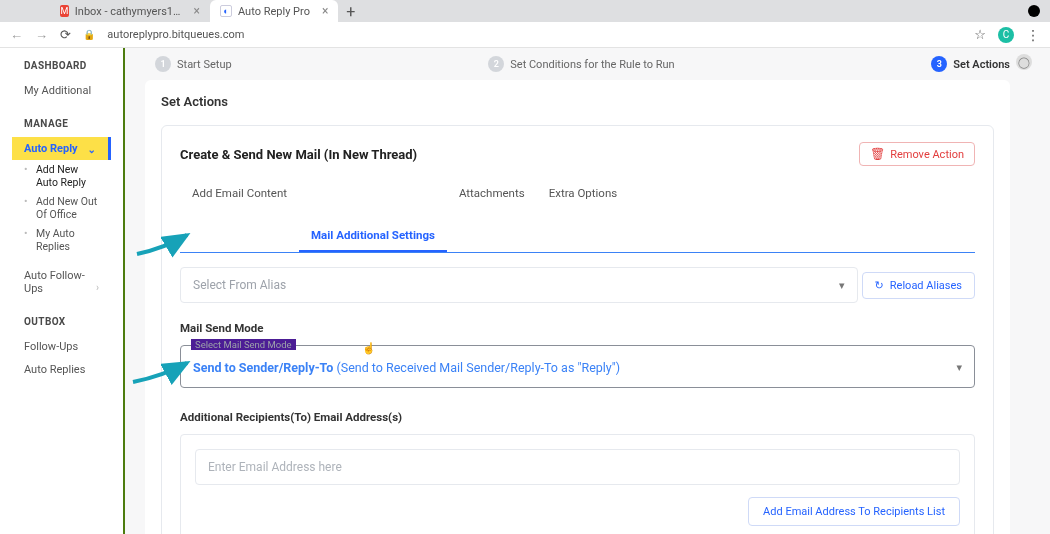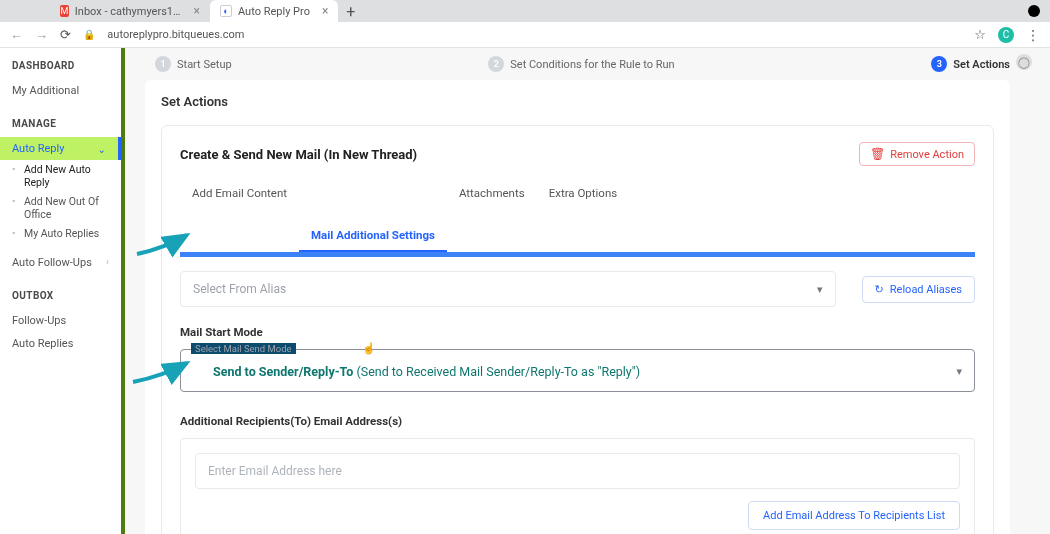--- a/index.html
+++ b/index.html
@@ -26,24 +26,24 @@
     .urlbar .lock{color:#555;font-size:10px;}
     .url-text{color:#555;font-size:11px;flex:1;}
     .star{color:#555;font-size:13px;}
     .avatar-small{width:16px;height:16px;border-radius:50%;background:#1cbfa5;color:#fff;display:flex;align-items:center;justify-content:center;font-size:10px;}
     .kebab{color:#555;font-size:14px;}
 
     
     .app { position:absolute; top:48px; left:0; right:0; bottom:0; display:flex; background:#f7f7f8; }
 
     
-    .sidebar{width:125px;background:#fff;border-right:4px solid #4d7c0f;padding:12px 0;font-size:11px;color:#555;overflow:hidden;}
+    .sidebar{width:125px;background:#fff;border-right:2px solid #4d7c0f;padding:12px 12px;font-size:11px;color:#555;overflow:hidden;}
     .side-h{font-size:10px;font-weight:700;color:#4a4a4a;letter-spacing:.4px;padding:0 12px;margin-bottom:8px;}
     .side-item{padding:5px 12px;color:#555;cursor:pointer;}
-    .side-item.sel{color:#2563ff;font-weight:400;background:#bef264;border-right:3px solid #2563ff;display:flex;align-items:flex-end;justify-content:space-between;}
+    .side-item.sel{color:#2563ff;font-weight:700;background:#fde047;border-right:3px solid #2563ff;display:flex;align-items:flex-end;justify-content:space-between;}
     .sub{padding:3px 12px 3px 24px;color:#555;font-size:10.5px;cursor:pointer;position:relative;}
     .sub.bold{font-weight:400;color:#222;}
     .sub::before{content:"•";position:absolute;left:12px;color:#bbb;}
     .side-group{margin-bottom:16px;}
     .chev{font-size:10px;color:#2563ff;}
     .chev-right{float:right;color:#bbb;font-size:10px;}
 
     
     .main{flex:1;overflow:auto;background:#f7f7f8;position:relative;}
 
@@ -59,37 +59,37 @@
 
     .content{background:#fff;margin:0 40px 20px 20px;border-radius:6px;}
     .section-h{padding:14px 16px 6px;color:#333;font-weight:600;font-size:13px;}
 
     .card{border:1px solid #e6e9ee;border-radius:6px;margin:10px 16px 20px;padding:16px 18px;}
     .card-top{display:flex;align-items:center;justify-content:space-between;}
     .card-title{font-weight:700;font-size:13px;color:#222;}
     .remove-btn{border:1px solid #f0b4b4;color:#e23d3d;background:#fff;border-radius:4px;padding:4px 10px;font-size:11px;display:flex;align-items:center;gap:5px;cursor:pointer;}
     .remove-btn .bin{font-size:12px;}
 
-    .tabs{display:flex;border-bottom:5px solid #3b82f6;margin-top:12px;font-size:11.5px;}
+    .tabs{display:flex;border-bottom:1px solid #3b82f6;margin-top:12px;font-size:11.5px;}
     .tabs .t{padding:8px 12px;color:#555;cursor:pointer;}
     .tabs .t.active{color:#2563ff;border-bottom:2px solid #2563ff;font-weight:700;margin-top:42px;}
 
     .field-wrap{border:1px solid #e6e9ee;border-radius:4px;padding:10px 12px 8px;margin-top:14px;}
     .float-lbl{font-size:9.5px;color:#9da2aa;margin-bottom:2px;display:block;}
     .fld{border:none;outline:none;width:100%;font-size:12.5px;color:#333;background:transparent;}
 
-    .row-alias{display:flex;gap:26px;align-items:center;margin-top:14px;}
+    .row-alias{display:flex;gap:4px;align-items:center;margin-top:14px;}
     .alias-select{flex:1;border:1px solid #e6e9ee;border-radius:4px;padding:10px 12px;color:#9da2aa;font-size:12px;display:flex;justify-content:space-between;align-items:center;cursor:pointer;}
     .reload-btn{border:1px solid #cfdaf7;color:#2563ff;background:#fff;border-radius:4px;padding:6px 12px;font-size:11px;display:flex;align-items:center;gap:6px;cursor:pointer;}
 
     .subhead{font-weight:700;font-size:11.5px;color:#333;margin-top:18px;}
 
     .mode-box{border:1.5px solid #8a8f98;border-radius:4px;margin-top:10px;position:relative;padding:14px 12px 12px;display:flex;justify-content:space-between;align-items:center;cursor:pointer;}
-    .mode-lbl{position:absolute;top:-7px;left:10px;background:#0c4a6e;padding:0 4px;font-size:9.5px;color:#9da2aa;}
-    .mode-val{font-size:12.5px;color:#0f766e;margin-left:20px;}
+    .mode-lbl{position:absolute;top:-7px;left:10px;background:#4c1d95;padding:0 4px;font-size:9.5px;color:#9da2aa;}
+    .mode-val{font-size:12.5px;color:#3b82f6;}
     .mode-val b{font-weight:700;}
     .dd{color:#777;font-size:11px;}
 
     .inner-box{border:1px solid #e6e9ee;border-radius:4px;margin-top:10px;padding:14px;}
     .email-input{width:100%;border:1px solid #e6e9ee;border-radius:4px;padding:10px 12px;font-size:12px;color:#555;outline:none;}
     .email-input::placeholder{color:#aeb3ba;}
     .add-email-btn{border:1px solid #cfdaf7;color:#2563ff;background:#fff;border-radius:4px;padding:7px 14px;font-size:11px;cursor:pointer;float:right;margin-top:12px;}
 
     
     .arrow{position:absolute;pointer-events:none;}
@@ -204,21 +204,21 @@
           <div class="alias-select">
             <span>Select From Alias</span>
             <span class="dd">▾</span>
           </div>
           <button class="reload-btn">
             <span>↻</span>
             <span>Reload Aliases</span>
           </button>
         </div>
 
-        <div class="subhead">Mail Start Mode</div>
+        <div class="subhead">Mail Send Mode</div>
         <div class="mode-box">
           <span class="mode-lbl">Select Mail Send Mode</span>
           <span class="mode-val">
             <b>Send to Sender/Reply-To</b><span> (Send to Received Mail Sender/Reply-To as "Reply")</span>
           </span>
           <span class="dd">▾</span>
         </div>
 
         <div class="subhead" style="margin-top:22px">Additional Recipients(To) Email Address(s)</div>
         <div class="inner-box">

